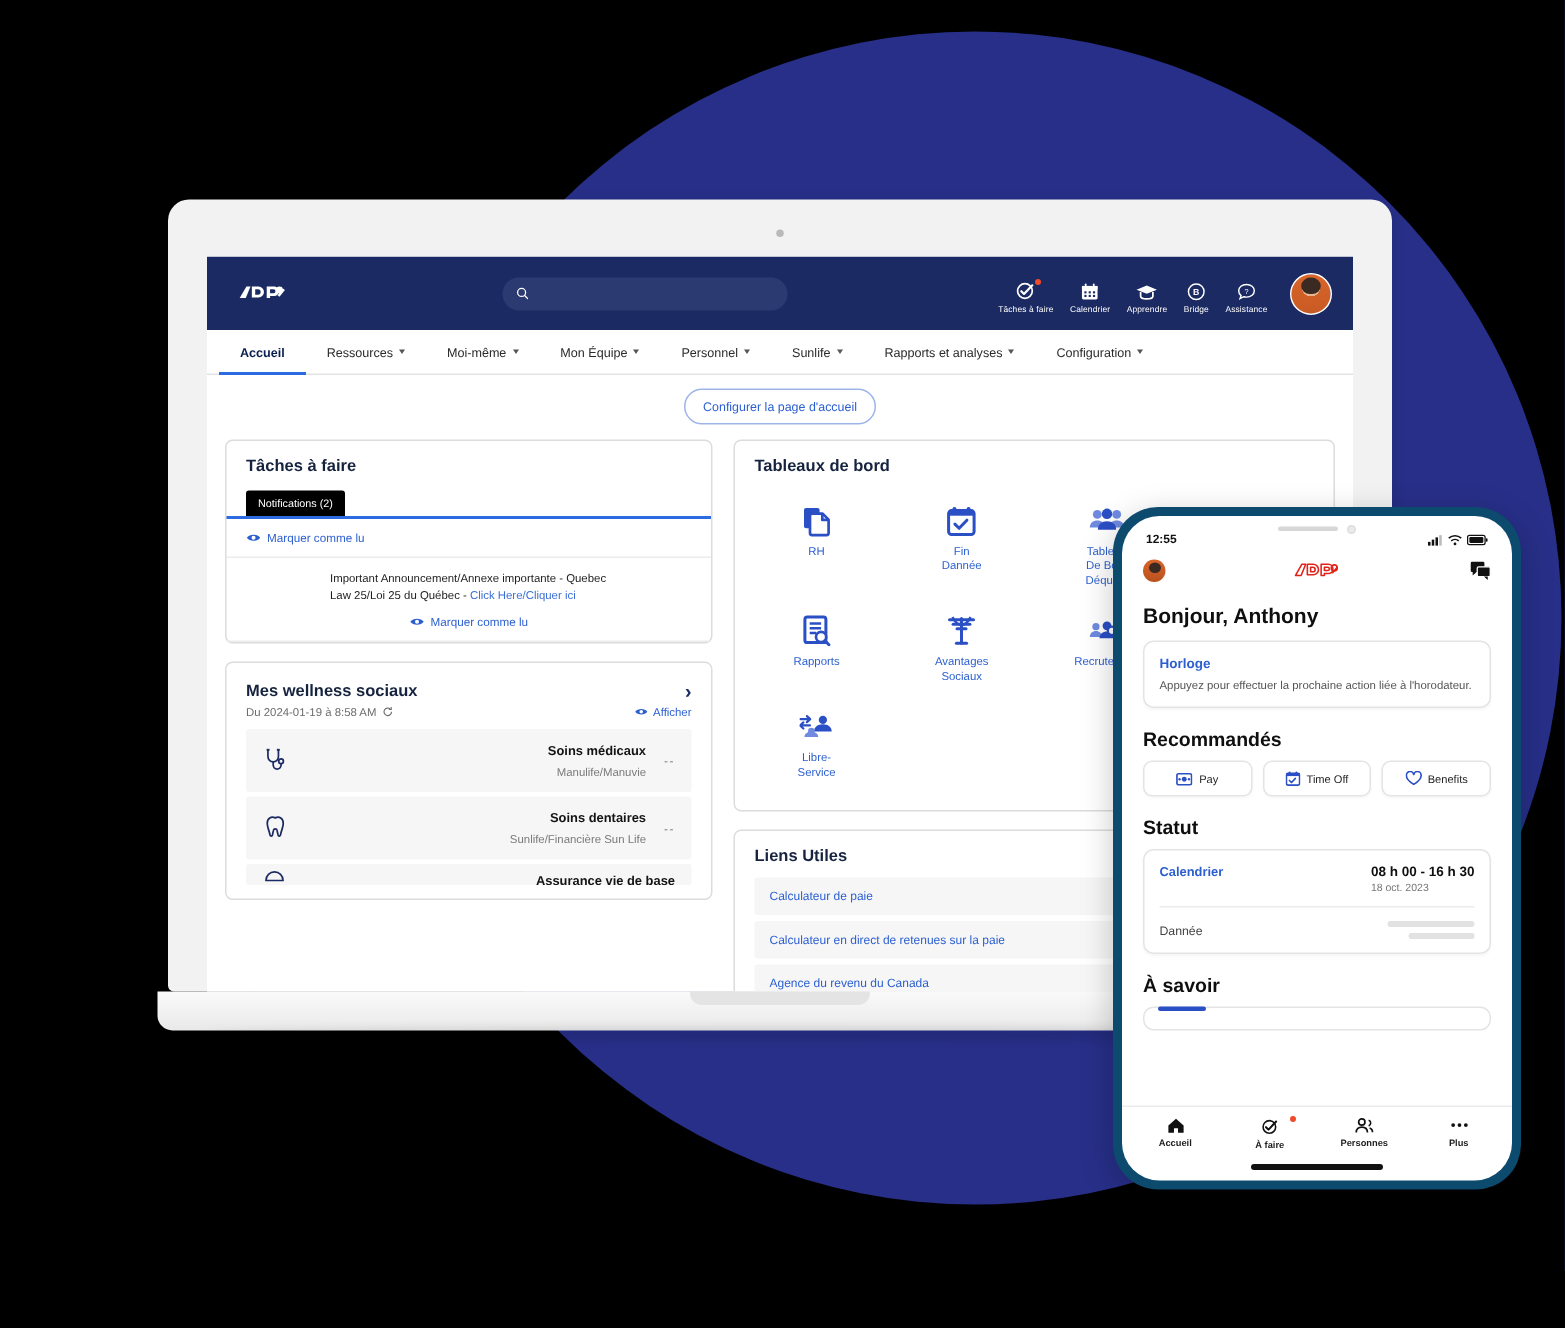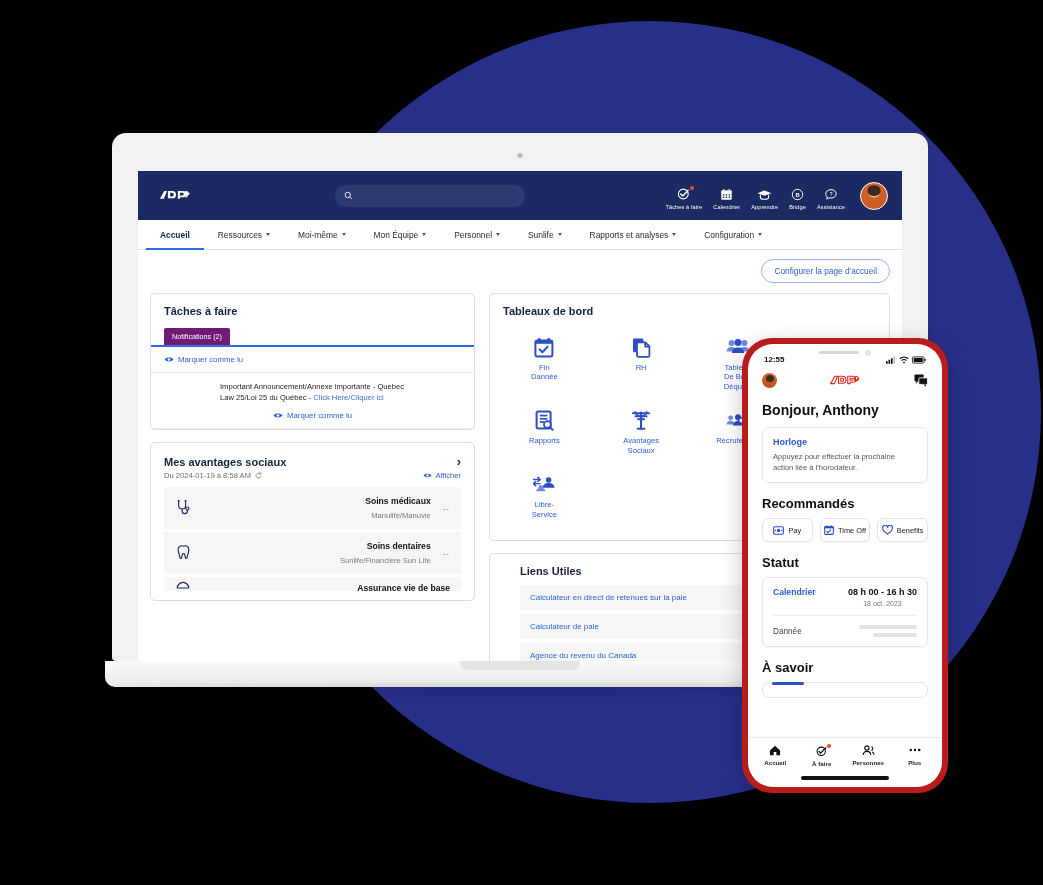--- a/index.html
+++ b/index.html
@@ -98,39 +98,39 @@
   .nav-item {
     font-size: 8.4px; color: #2b2b2b; padding: 0 14px; height: 30px;
     display: flex; align-items: center; gap: 4px; cursor: pointer; white-space: nowrap;
   }
   .nav-item.active { color: #0b1f52; font-weight: bold; box-shadow: inset 0 -2px 0 #2c6ce0; }
   .caret { width: 0; height: 0; border-left: 2.6px solid transparent; border-right: 2.6px solid transparent;
            border-top: 3.2px solid #555; display: inline-block; }
 
   
   .app-body { background: #fff; padding: 9px 12px 0 12px; height: 411px; position: relative; }
-  .cfg-row { display: flex; justify-content: flex-end; margin-bottom: 10px; }
+  .cfg-row { display: flex; justify-content: center; margin-bottom: 10px; }
   .cfg-btn {
     border: 1px solid #9db4e8; color: #2b5fd0; background: #fff;
     border-radius: 13px; font-size: 8.3px; padding: 6px 12px; cursor: pointer;
     font-family: "Liberation Sans", sans-serif;
   }
   .cols { display: flex; gap: 14px; }
   .col-left { width: 325px; flex: 0 0 325px; }
   .col-right { flex: 1; }
 
   .card {
     border: 1px solid #dcdcdc; border-radius: 5px; background: #fff;
   }
   .card-title { font-size: 11px; font-weight: bold; color: #16233f; padding: 11px 13px 8px 13px; }
 
   
   .tabs { padding: 0 13px; border-bottom: 2px solid #2c6ce0; margin-bottom: 0; }
   .tab-chip {
-    display: inline-block; background: #701a75; color: #fff; font-size: 7.2px;
+    display: inline-block; background: #000000; color: #fff; font-size: 7.2px;
     padding: 4px 8px; border-radius: 2px 2px 0 0; cursor: pointer;
   }
   .task-row {
     display: flex; align-items: center; gap: 8px; padding: 8px 13px;
     border-bottom: 1px solid #ececec;
   }
   .task-text { font-size: 7.6px; line-height: 1.45; color: #1d1d1d; width: 185px; }
   .task-text .lnk { color: #3b6fd4; }
   .mark-read {
     display: flex; align-items: center; gap: 4px; font-size: 7.8px; color: #2b5fd0;
@@ -164,22 +164,22 @@
   .dash-ico { color: #2b4fc4; display: flex; align-items: center; justify-content: center; height: 22px;}
 
   
   .link-row {
     font-size: 8px; color: #2b5fd0; background: #f6f6f6; margin: 0 13px 4px 13px;
     padding: 8px 10px; border-radius: 2px; cursor: pointer;
   }
 
   
   .phone {
-    position: absolute; left: 742px; top: 338px; width: 206px; height: 455px;
-    background: #b91c1c; border-radius: 30px;
+    position: absolute; left: 742px; top: 338px; width: 272px; height: 455px;
+    background: #0c4a6e; border-radius: 30px;
     box-shadow: 0 6px 22px rgba(0,0,0,.22);
     padding: 6px;
   }
   .phone-screen {
     width: 100%; height: 100%; background: #fff; border-radius: 25px; overflow: hidden;
     position: relative; display: flex; flex-direction: column;
   }
   .notch {
     position: absolute; left: 50%; top: 4px; transform: translateX(-50%);
     width: 74px; height: 9px; display: flex; align-items: center; justify-content: center; gap: 6px;
@@ -208,21 +208,21 @@
   .ph-h2 { font-size: 13px; font-weight: bold; color: #0f0f0f; padding: 13px 14px 7px 14px; }
   .chips { display: flex; gap: 7px; padding: 0 14px; }
   .chip {
     flex: 1; border: 1px solid #e4e4e4; border-radius: 6px; padding: 6px 3px;
     display: flex; align-items: center; justify-content: center; gap: 4px;
     font-size: 7.4px; color: #1d1d1d; box-shadow: 0 1px 2px rgba(0,0,0,.04); cursor: pointer;
   }
   .stat-card { margin: 0 14px; border: 1px solid #e4e4e4; border-radius: 7px; box-shadow: 0 1px 2px rgba(0,0,0,.04); }
   .stat-row1 { display: flex; justify-content: space-between; padding: 9px 10px 8px 10px; }
   .stat-row1 .lbl { font-size: 8.6px; font-weight: bold; color: #2b5fd0; }
-  .stat-row1 .rt { text-align: center; }
+  .stat-row1 .rt { text-align: left; }
   .stat-row1 .hrs { font-size: 9px; font-weight: bold; color: #0f0f0f; }
   .stat-row1 .dt { font-size: 7px; color: #777; margin-top: 3px; }
   .stat-div { height: 1px; background: #ececec; margin: 0 10px; }
   .stat-row2 { display: flex; justify-content: space-between; align-items: center; padding: 9px 10px; }
   .stat-row2 .lbl { font-size: 8.2px; color: #444; }
   .bars { display: flex; flex-direction: column; gap: 4px; align-items: flex-end; }
   .bar { height: 4px; border-radius: 2px; background: #e2e2e2; }
   .ph-bottomcard { margin: 0 14px; border: 1px solid #e4e4e4; border-radius: 7px; height: 16px; position: relative; }
   .ph-bottomcard::before{content:"";position:absolute;left:9px;top:-1px;width:32px;height:3px;background:#2b4fc4;border-radius:2px;}
   .ph-nav {
@@ -398,21 +398,21 @@
                       <path d="M1 6 C4 1.2 14 1.2 17 6 C14 10.8 4 10.8 1 6 Z" fill="#2b5fd0"></path>
                       <circle cx="9" cy="6" r="2.4" fill="#fff"></circle>
                     </svg>
                     <span>Marquer comme lu</span>
                   </div>
                 </div>
               </div>
 
               <div class="card" style="padding-bottom:6px;">
                 <div class="ben-head">
-                  <h3>Mes avantages sociaux</h3>
+                  <h3>Mes wellness sociaux</h3>
                   <span class="chev">›</span>
                 </div>
                 <div class="ben-sub">
                   <span class="date">
                     <span>Du 2024-01-19 à 8:58 AM</span>
                     <svg width="7" height="7" viewBox="0 0 14 14">
                       <path d="M12 7 a5 5 0 1 1-1.6-3.6" fill="none" stroke="#6d6d6d" stroke-width="1.5"></path>
                       <path d="M11.6 0.8 v3.2 h-3.2" fill="none" stroke="#6d6d6d" stroke-width="1.5"></path>
                     </svg>
                   </span>
@@ -469,41 +469,41 @@
             </div>
 
             <div class="col-right">
 
               <div class="card" style="margin-bottom:12px;">
                 <div class="card-title">Tableaux de bord</div>
                 <div class="dash-grid">
 
                   <div class="dash-item">
                     <span class="dash-ico">
+                      <svg width="19" height="21" viewBox="0 0 19 21">
+                        <rect x="1" y="1.6" width="10.4" height="13.6" rx="1.4" fill="#2b4fc4"></rect>
+                        <path d="M6.4 5.4 h7 l4 4 v9 a1.4 1.4 0 0 1-1.4 1.4 h-9.6 a1.4 1.4 0 0 1-1.4-1.4 V6.8 a1.4 1.4 0 0 1 1.4-1.4 z" fill="#fff" stroke="#2b4fc4" stroke-width="1.8" stroke-linejoin="round"></path>
+                        <path d="M13.2 5.4 v4.2 h4.2" fill="none" stroke="#2b4fc4" stroke-width="1.8" stroke-linejoin="round"></path>
+                      </svg>
+                    </span>
+                    <span class="dlbl" style="white-space:pre-line">RH</span>
+                  </div>
+
+                  <div class="dash-item">
+                    <span class="dash-ico">
                       <svg width="20" height="21" viewBox="0 0 20 21">
                         <rect x="1.4" y="3.4" width="17" height="16" rx="2" fill="none" stroke="#2b4fc4" stroke-width="2"></rect>
                         <rect x="1.4" y="3.4" width="17" height="3.4" fill="#2b4fc4"></rect>
                         <rect x="4" y="1" width="2.6" height="4" rx="1.2" fill="#2b4fc4"></rect>
                         <rect x="13.4" y="1" width="2.6" height="4" rx="1.2" fill="#2b4fc4"></rect>
                         <path d="M5.6 12.4 l2.8 2.8 l5.2-5.4" fill="none" stroke="#2b4fc4" stroke-width="2" stroke-linecap="round" stroke-linejoin="round"></path>
                       </svg>
                     </span>
                     <span class="dlbl" style="white-space:pre-line">Fin
 Dannée</span>
-                  </div>
-
-                  <div class="dash-item">
-                    <span class="dash-ico">
-                      <svg width="19" height="21" viewBox="0 0 19 21">
-                        <rect x="1" y="1.6" width="10.4" height="13.6" rx="1.4" fill="#2b4fc4"></rect>
-                        <path d="M6.4 5.4 h7 l4 4 v9 a1.4 1.4 0 0 1-1.4 1.4 h-9.6 a1.4 1.4 0 0 1-1.4-1.4 V6.8 a1.4 1.4 0 0 1 1.4-1.4 z" fill="#fff" stroke="#2b4fc4" stroke-width="1.8" stroke-linejoin="round"></path>
-                        <path d="M13.2 5.4 v4.2 h4.2" fill="none" stroke="#2b4fc4" stroke-width="1.8" stroke-linejoin="round"></path>
-                      </svg>
-                    </span>
-                    <span class="dlbl" style="white-space:pre-line">RH</span>
                   </div>
 
                   <div class="dash-item">
                     <span class="dash-ico">
                       <svg width="24" height="18" viewBox="0 0 26 18">
                         <circle cx="6" cy="4.6" r="3.2" fill="#6f8ae0"></circle>
                         <circle cx="20" cy="4.6" r="3.2" fill="#6f8ae0"></circle>
                         <path d="M0.6 14 c0-3.2 2.4-5 5.4-5 s5.4 1.8 5.4 5 z" fill="#6f8ae0"></path>
                         <path d="M14.6 14 c0-3.2 2.4-5 5.4-5 s5.4 1.8 5.4 5 z" fill="#6f8ae0"></path>
                         <circle cx="13" cy="4.2" r="3.8" fill="#2b4fc4"></circle>
@@ -580,24 +580,24 @@
                         <path d="M7.6 8.6 h-7 m2.2-2.2 l-2.4 2.2 l2.4 2.2" fill="none" stroke="#2b4fc4" stroke-width="1.6" stroke-linecap="round" stroke-linejoin="round"></path>
                       </svg>
                     </span>
                     <span class="dlbl" style="white-space:pre-line">Libre-
 Service</span>
                   </div>
 
                 </div>
               </div>
 
-              <div class="card" style="padding-bottom:9px;padding-left:17px;">
+              <div class="card" style="padding-bottom:9px;">
                 <div class="card-title">Liens Utiles</div>
+                <div class="link-row">Calculateur de paie</div>
                 <div class="link-row">Calculateur en direct de retenues sur la paie</div>
-                <div class="link-row">Calculateur de paie</div>
                 <div class="link-row">Agence du revenu du Canada</div>
               </div>
 
             </div>
           </div>
         </div>
 
       </div>
     </div>
     <div class="laptop-base"></div>

